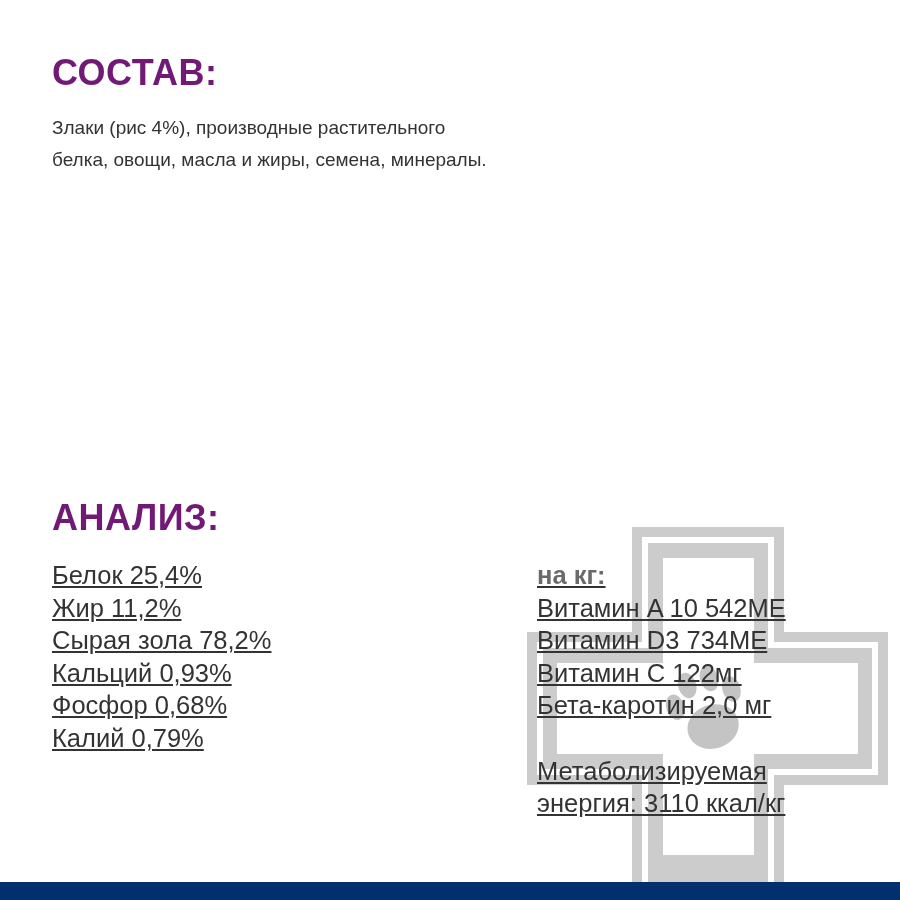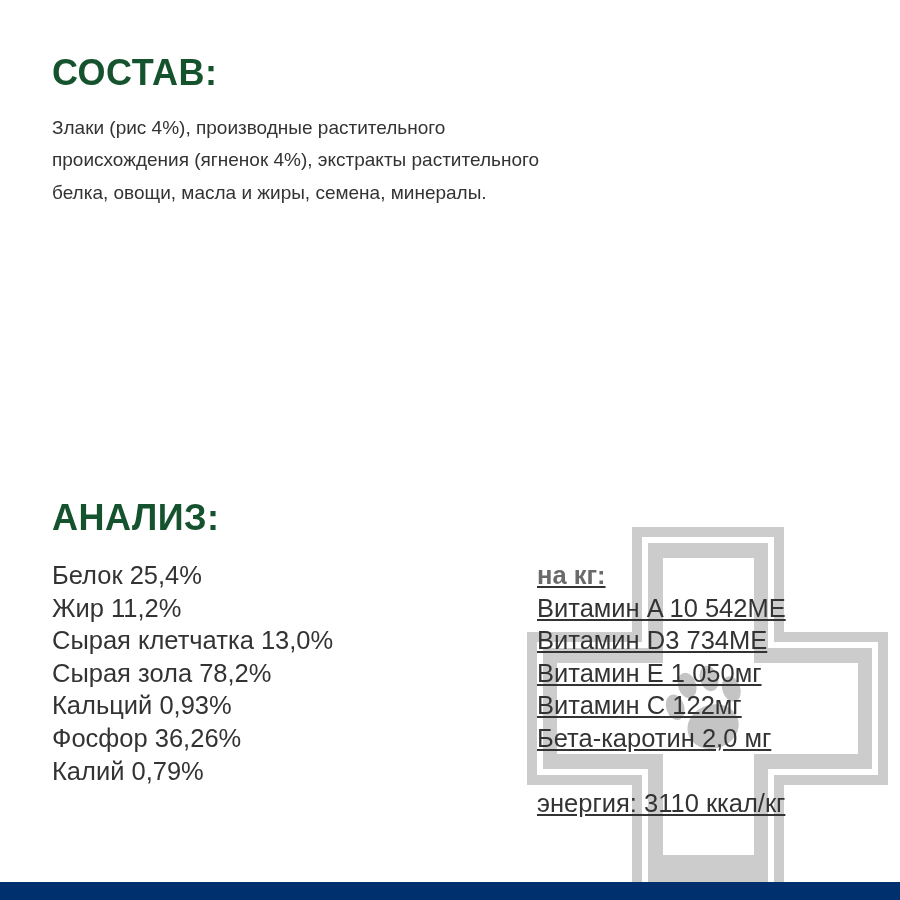--- a/index.html
+++ b/index.html
@@ -7,21 +7,21 @@
     body { position: relative; font-family: "DejaVu Sans", "Liberation Sans", sans-serif; color: #333333; }
 
     .cross-logo { position: absolute; left: 0; top: 0; width: 900px; height: 900px; z-index: 0; pointer-events: none; }
 
     .heading {
       position: absolute;
       left: 52px;
       font-family: "Liberation Sans", sans-serif;
       font-weight: bold;
       font-size: 36px;
-      color: #14532d;
+      color: #701a75;
       letter-spacing: 0.5px;
       z-index: 2;
     }
     #h-composition { top: 52px; }
     #h-analysis { top: 497px; }
 
     .composition-text {
       position: absolute;
       left: 52px;
       top: 112px;
@@ -38,21 +38,21 @@
       position: absolute;
       left: 52px;
       top: 559px;
       list-style: none;
       font-family: "Liberation Sans", sans-serif;
       font-size: 25.5px;
       line-height: 32.6px;
       color: #333333;
       z-index: 2;
     }
-    .analysis-list li { white-space: nowrap; }
+    .analysis-list li { white-space: nowrap; text-decoration: underline; }
 
     .per-kg {
       position: absolute;
       left: 537px;
       top: 559px;
       font-family: "Liberation Sans", sans-serif;
       font-size: 25.5px;
       line-height: 32.6px;
       color: #333333;
       z-index: 2;
@@ -93,43 +93,41 @@
     <ellipse cx="694" cy="681" rx="9" ry="13"></ellipse>
     <ellipse cx="717" cy="681" rx="9" ry="13"></ellipse>
     <ellipse cx="735" cy="698" rx="9" ry="13"></ellipse>
   </g>
 </svg>
 
 <h1 id="h-composition" class="heading">СОСТАВ:</h1>
 
 <div class="composition-text">
   <span>Злаки (рис 4%), производные растительного</span>
-  <span>происхождения (ягненок 4%), экстракты растительного</span>
   <span>белка, овощи, масла и жиры, семена, минералы.</span>
 </div>
 
 <h1 id="h-analysis" class="heading">АНАЛИЗ:</h1>
 
 <ul class="analysis-list">
   <li>Белок 25,4%</li>
   <li>Жир 11,2%</li>
-  <li>Сырая клетчатка 13,0%</li>
   <li>Сырая зола 78,2%</li>
   <li>Кальций 0,93%</li>
-  <li>Фосфор 36,26%</li>
+  <li>Фосфор 0,68%</li>
   <li>Калий 0,79%</li>
 </ul>
 
 <div class="per-kg">
   <span class="per-kg-label">на кг:</span>
   <ul>
     <li>Витамин A 10 542МЕ</li>
     <li>Витамин D3 734МЕ</li>
-    <li>Витамин E 1 050мг</li>
     <li>Витамин C 122мг</li>
     <li>Бета-каротин 2,0 мг</li>
   </ul>
   <div class="energy">
+    <span>Метаболизируемая</span>
     <span>энергия: 3110 ккал/кг</span>
   </div>
 </div>
 
 <div class="bottom-bar"></div>
 
 </body></html>

